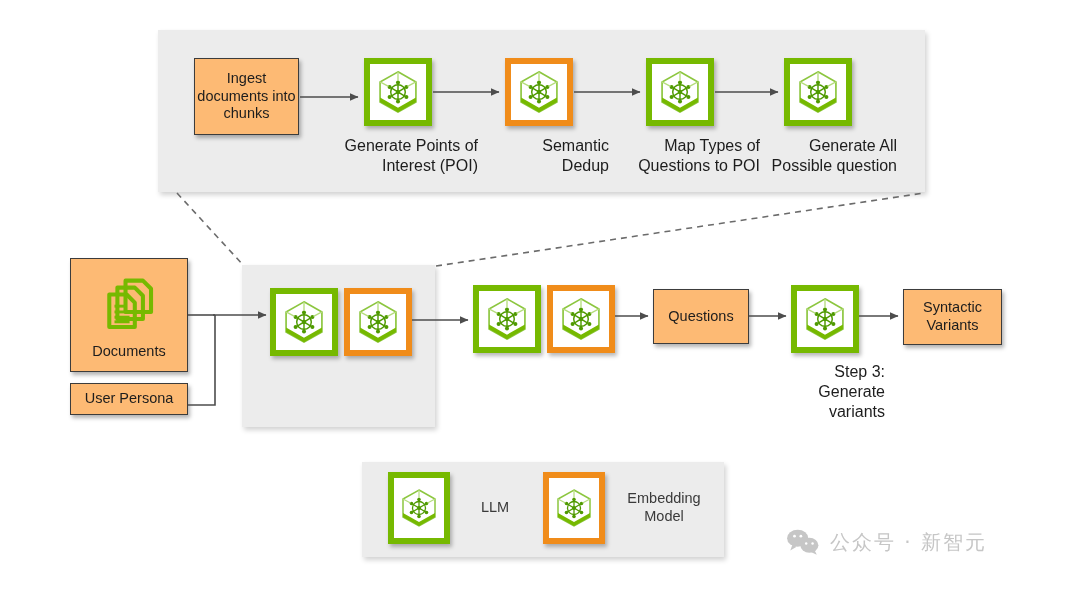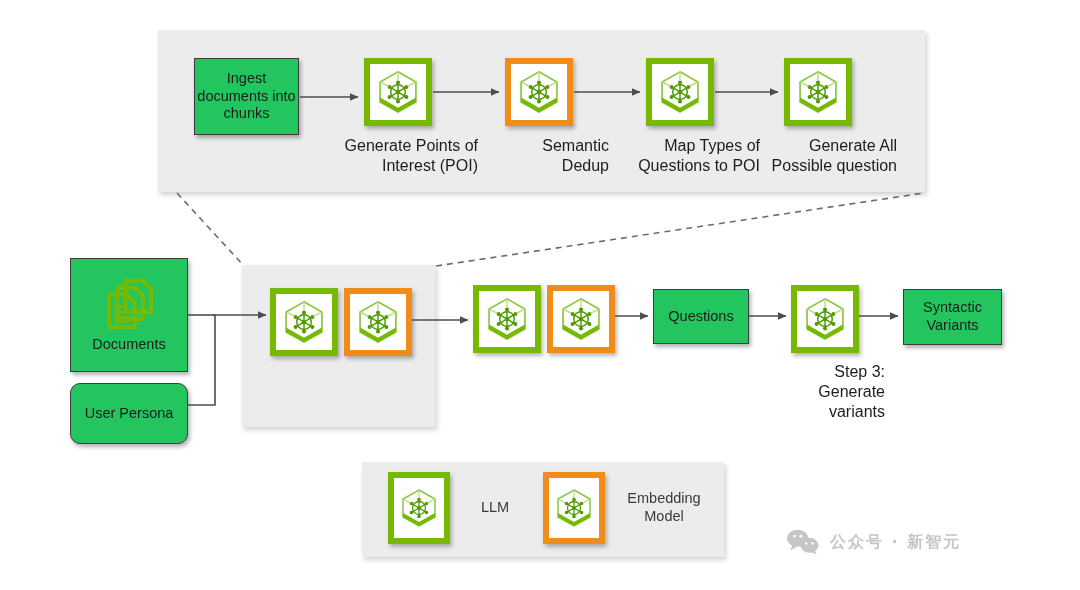--- a/index.html
+++ b/index.html
@@ -13,21 +13,21 @@
   #stage{position:absolute;left:0;top:0;width:1080px;height:590px;}
 
   
   .panel{
     position:absolute;
     background:#ececec;
     box-shadow:2px 3px 5px rgba(0,0,0,0.18);
   }
   .wbox{
     position:absolute;
-    background:#22c55e;
+    background:#fdba74;
     border:1.6px solid #3c3c3c;
     box-shadow:2px 3px 4px rgba(0,0,0,0.30);
     display:flex;align-items:center;justify-content:center;
     text-align:center;
     color:#1d1d1d;
     font-size:14.5px;
     line-height:1.22;
     box-sizing:border-box;
   }
   .caption{
@@ -53,24 +53,23 @@
   #wires{position:absolute;left:0;top:0;width:1080px;height:590px;pointer-events:none;}
 
   
   .docicon{position:absolute;}
 
   
   .watermark{
     position:absolute;
     display:flex;align-items:center;gap:10px;
     color:#c6c6c6;
-    font-size:16px;
+    font-size:20px;
     letter-spacing:2px;
     font-family:"DejaVu Sans", sans-serif;
-    font-weight:bold;
   }
   .wechat{width:34px;height:28px;}
 
   .legend-label{
     position:absolute;
     color:#3a3a3a;
     font-size:14.5px;
     text-align:center;
     line-height:1.25;
     white-space:pre-line;
@@ -198,40 +197,40 @@
         <circle cx="50" cy="50" r="4"></circle>
       </g>
       <g fill="none" stroke="#b5dd7d" stroke-width="2.4">
         <path d="M50 14 L50 30 M18 32 L33 40 M82 32 L67 40"></path>
       </g>
     </svg>
   </div>
   <div class="caption" style="left:742px;top:136px;width:155px;">Generate All
 Possible question</div>
 
-  <div class="wbox" style="left:70px;top:258px;width:118px;height:114px;align-items:flex-end;padding-bottom:17px;">
+  <div class="wbox" style="left:70px;top:258px;width:118px;height:114px;align-items:flex-end;padding-bottom:10px;">
     <span>Documents</span>
   </div>
   <div class="docicon" style="left:100px;top:276px;width:58px;height:58px;">
     <svg viewBox="0 0 100 100" style="display:block;width:100%;height:100%;">
       <g fill="none" stroke="#76b900" stroke-width="7" stroke-linejoin="round">
         <path d="M44 8 H74 L88 22 V62 H44 Z"></path>
         <path d="M30 20 H60 L74 34 V74 H30 Z"></path>
         <path d="M16 32 H46 L60 46 V88 H16 Z"></path>
       </g>
       <g stroke="#76b900" stroke-width="5" stroke-linecap="butt">
         <line x1="25" y1="52" x2="44" y2="52"></line>
         <line x1="25" y1="62" x2="51" y2="62"></line>
         <line x1="25" y1="71" x2="51" y2="71"></line>
         <line x1="25" y1="79" x2="51" y2="79"></line>
       </g>
     </svg>
   </div>
 
-  <div class="wbox" style="left:70px;top:383px;width:118px;height:61px;border-radius:10px;">User
+  <div class="wbox" style="left:70px;top:383px;width:118px;height:32px;">User
 Persona</div>
 
   <div class="panel" style="left:242px;top:265px;width:193px;height:162px;"></div>
 
   <div class="chip green" style="left:270px;top:288px;width:68px;height:68px;">
     <svg viewBox="0 0 100 100">
       <g fill="none" stroke="#8cc63f" stroke-width="3">
         <path d="M50 14 L82 32 L82 68 L50 86 L18 68 L18 32 Z"></path>
       </g>
       <path d="M18 60 L50 78 L82 60 L82 68 L50 86 L18 68 Z" fill="#76b900"></path>

